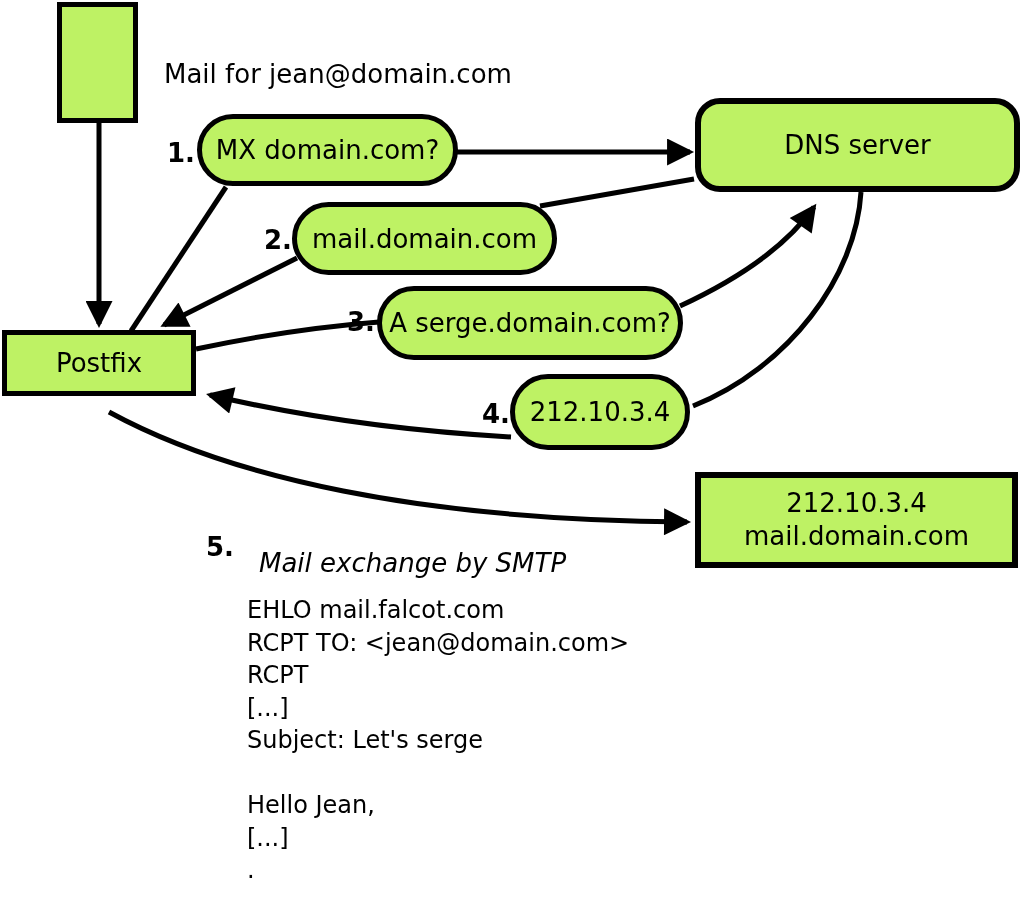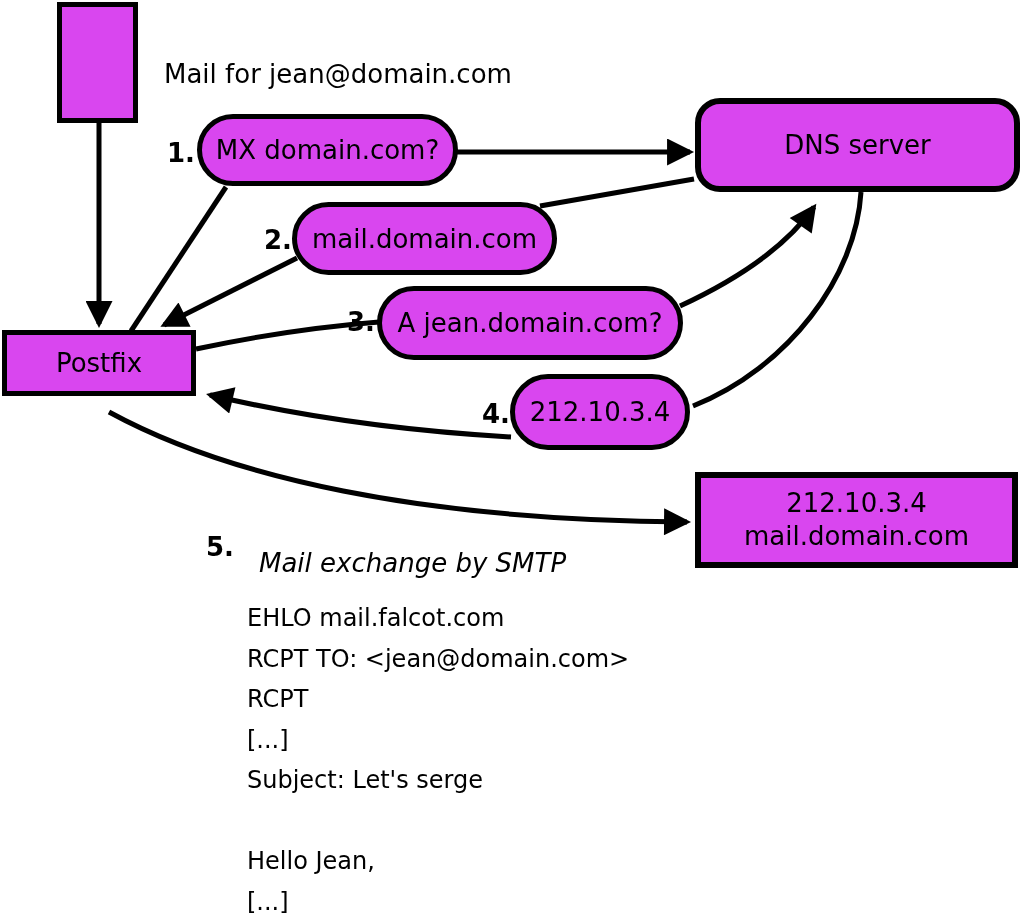--- a/index.html
+++ b/index.html
@@ -13,21 +13,21 @@
     overflow: hidden;
   }
   #connectors {
     position: absolute;
     left: 0; top: 0;
     width: 1024px; height: 919px;
   }
   .node {
     position: absolute;
     box-sizing: border-box;
-    background: #d946ef;
+    background: #bef264;
     border: 5px solid #000000;
     display: flex;
     align-items: center;
     justify-content: center;
     text-align: center;
     font-size: 26px;
   }
   .thick { border-width: 6px; }
   .pill { border-radius: 40px; }
   .two-line { flex-direction: column; line-height: 33px; }
@@ -45,21 +45,20 @@
     white-space: pre;
     margin-top: 16px;
   }
   #smtp-transcript { position: absolute; left: 247px; top: 594px; }
   .smtp-line {
     height: 32.5px;
     line-height: 32.5px;
     font-size: 24px;
     white-space: pre;
     min-width: 10px;
-    margin-top: 8px;
   }
 </style>
 </head>
 <body>
 
 <div id="canvas">
 
   <svg id="connectors" viewBox="0 0 1024 919" xmlns="http://www.w3.org/2000/svg">
     <defs>
       <marker id="ah" viewBox="0 0 10 10" refX="8.5" refY="5" markerWidth="33" markerHeight="27" orient="auto" markerUnits="userSpaceOnUse">
@@ -102,21 +101,21 @@
     <span>MX domain.com?</span>
   </div>
 
   <div class="step-num" style="left:264px; top:227px;">2.</div>
   <div class="node pill" style="left:292px; top:202px; width:265px; height:73px;">
     <span>mail.domain.com</span>
   </div>
 
   <div class="step-num" style="left:347px; top:309px;">3.</div>
   <div class="node pill" style="left:377px; top:286px; width:306px; height:74px;">
-    <span>A jean.domain.com?</span>
+    <span>A serge.domain.com?</span>
   </div>
 
   <div class="step-num" style="left:482px; top:401px;">4.</div>
   <div class="node pill" style="left:510px; top:374px; width:180px; height:76px;">
     <span>212.10.3.4</span>
   </div>
 
   <div class="step-num" style="left:206px; top:534px;">5.</div>
   <div class="free-label" style="left:259px; top:534px;font-style:italic;">Mail exchange by SMTP</div>
 

